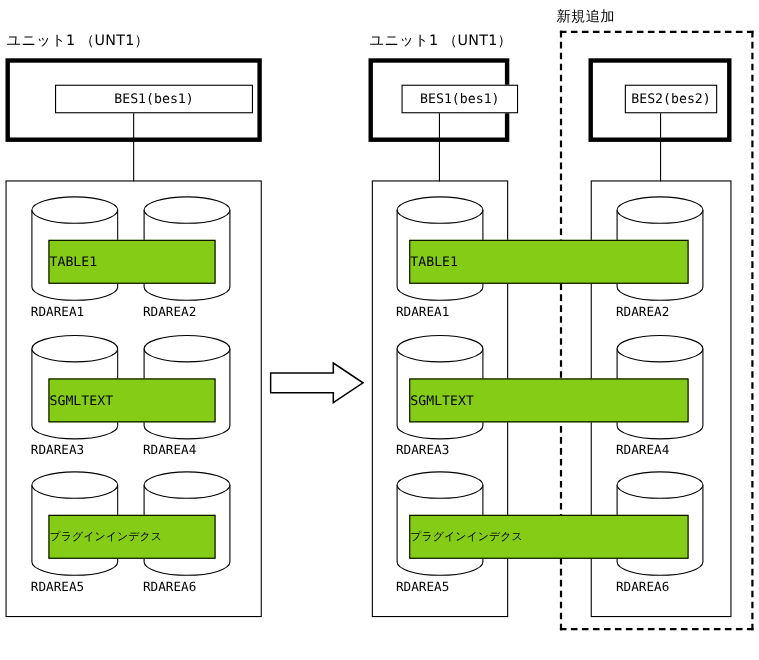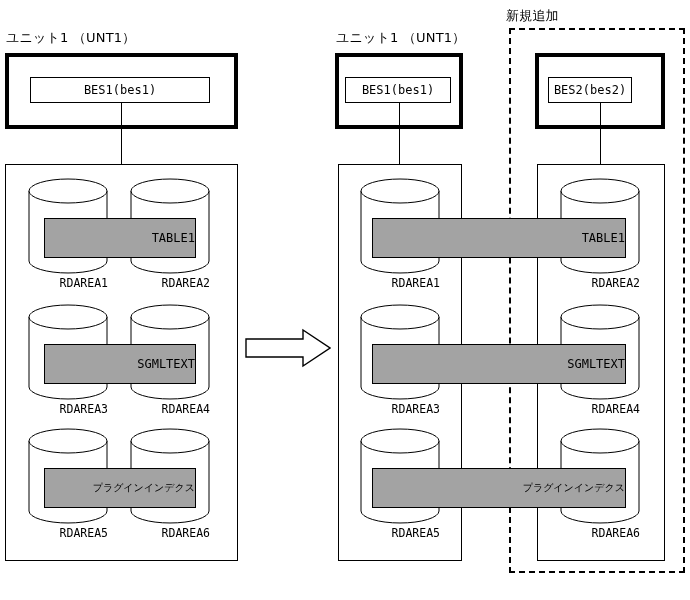--- a/index.html
+++ b/index.html
@@ -28,36 +28,37 @@
     letter-spacing: 0.2px;
   }
   .lbl-jp {
     font-family: "DejaVu Sans", "Liberation Sans", sans-serif;
     font-size: 13px;
   }
   .rdlabel {
     font-family: "DejaVu Sans Mono", "Liberation Mono", monospace;
     font-size: 11.5px;
     white-space: nowrap;
-    text-align: right;
+    text-align: left;
   }
 
   
   .unit-box {
     border: 4px solid #000000;
     background: #ffffff;
     box-sizing: border-box;
   }
   .bes-box {
     border: 1px solid #000000;
     background: #ffffff;
     box-sizing: border-box;
     display: flex;
     align-items: center;
     justify-content: center;
+    margin-left: 20px;
   }
   .bes-box span {
     font-family: "DejaVu Sans Mono", "Liberation Mono", monospace;
     font-size: 12px;
     white-space: nowrap;
   }
   .area-container {
     border: 1px solid #000000;
     background: transparent;
     box-sizing: border-box;
@@ -67,26 +68,26 @@
     background: transparent;
     box-sizing: border-box;
   }
   .connector {
     background: #000000;
     width: 1px;
   }
 
   
   .gray-bar {
-    background: #a3a3a3;
+    background: #84cc16;
     border: 1px solid #000000;
     box-sizing: border-box;
     display: flex;
     align-items: center;
-    justify-content: flex-end;
+    justify-content: flex-start;
     z-index: 6;
   }
   .gray-bar span {
     white-space: nowrap;
   }
   .gray-bar .t-mono {
     font-family: "DejaVu Sans Mono", "Liberation Mono", monospace;
     font-size: 12px;
   }
   .gray-bar .t-jp {

